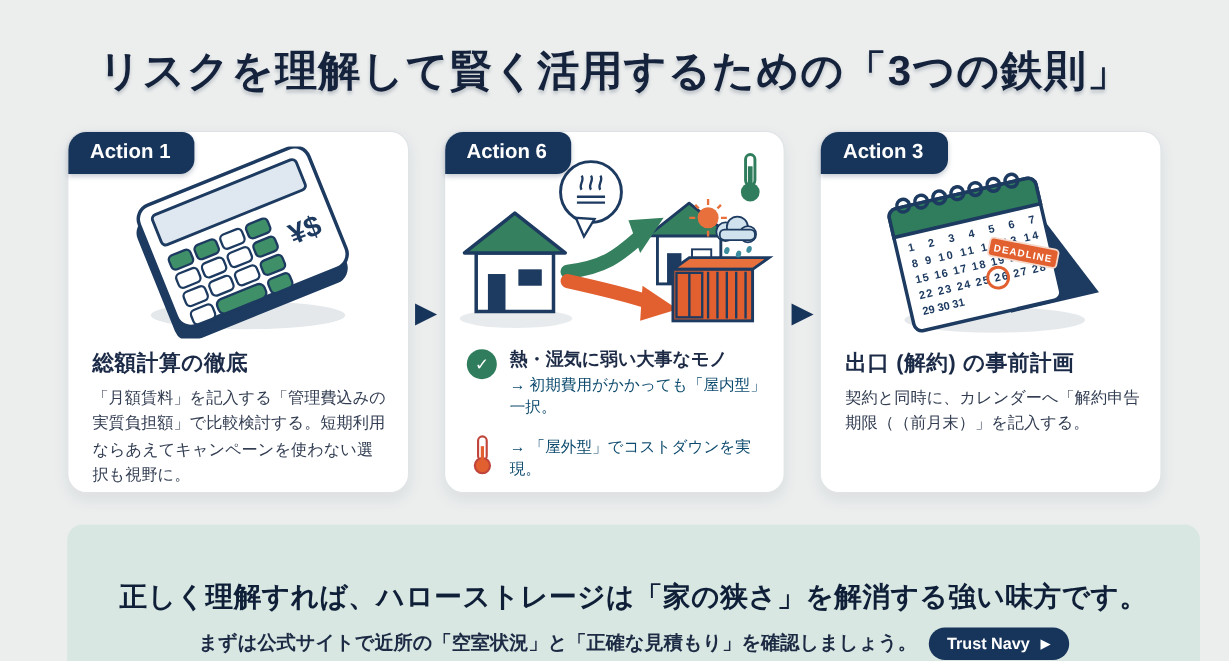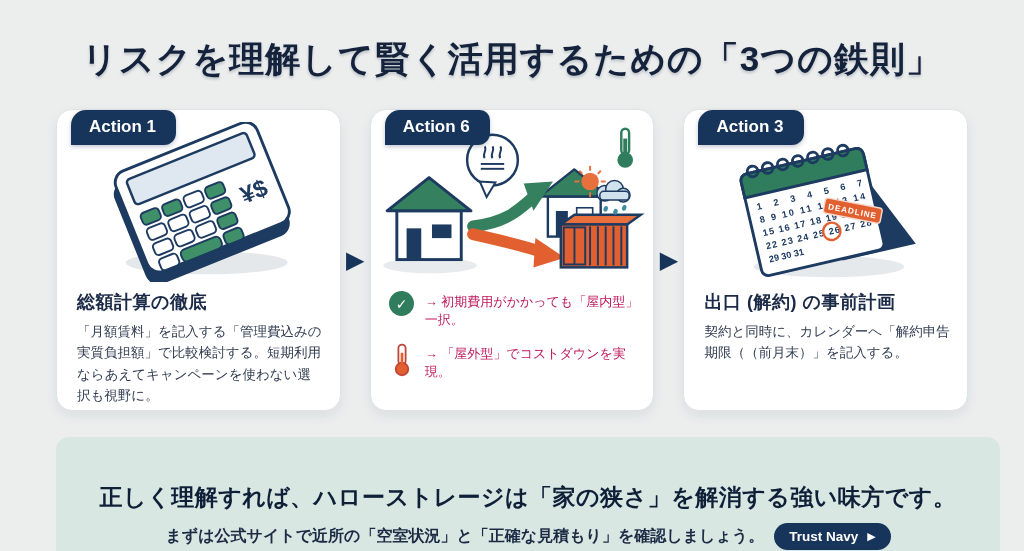--- a/index.html
+++ b/index.html
@@ -41,21 +41,21 @@
     width:30px;
     display:flex;
     align-items:center;
     justify-content:center;
     color:#17345a;
     font-size:24px;
     user-select:none;
   }
   .badge {
     position:absolute;
-    top:0; left:14px;
+    top:0; left:0;
     z-index:2;
     background:#17345a;
     color:#ffffff;
     font-weight:700;
     font-size:17px;
     padding:7px 20px 8px 18px;
     border-radius:15px 10px 12px 0;
     box-shadow:0 2px 4px rgba(20,40,70,0.25);
   }
   .illus {
@@ -94,21 +94,21 @@
     border-radius:50%;
     background:#2f7d5c;
     color:#ffffff;
     display:flex;
     align-items:center;
     justify-content:center;
     font-size:14px;
     font-weight:700;
   }
   .bullet-title { font-size:15px; font-weight:800; color:#1d2b46; }
-  .bullet-desc { font-size:13px; color:#be185d; margin-top:3px; }
+  .bullet-desc { font-size:13px; color:#0c4a6e; margin-top:3px; }
 
   .banner {
     margin:26px auto 0;
     width:944px;
     background:#d8e7e2;
     border-radius:13px;
     padding:17px 10px 15px;
     text-align:center;
   }
   .banner-line1 {
@@ -275,20 +275,21 @@
             </g>
           </g>
         </svg>
       </div>
       <div class="bullets">
         <div class="bullet">
           <div class="bullet-icon-wrap">
             <div class="check-circle">✓</div>
           </div>
           <div>
+            <div class="bullet-title">熱・湿気に弱い大事なモノ</div>
             <div class="bullet-desc">→ 初期費用がかかっても「屋内型」一択。</div>
           </div>
         </div>
         <div class="bullet">
           <div class="bullet-icon-wrap">
             <svg width="18" height="34" viewBox="0 0 20 36">
               <rect x="6" y="1" width="8" height="22" rx="4" fill="#ffffff" stroke="#c0453a" stroke-width="2"></rect>
               <circle cx="10" cy="28" r="7" fill="#e2602f" stroke="#c0453a" stroke-width="2"></circle>
               <rect x="8.5" y="10" width="3" height="16" fill="#e2602f"></rect>
             </svg>

